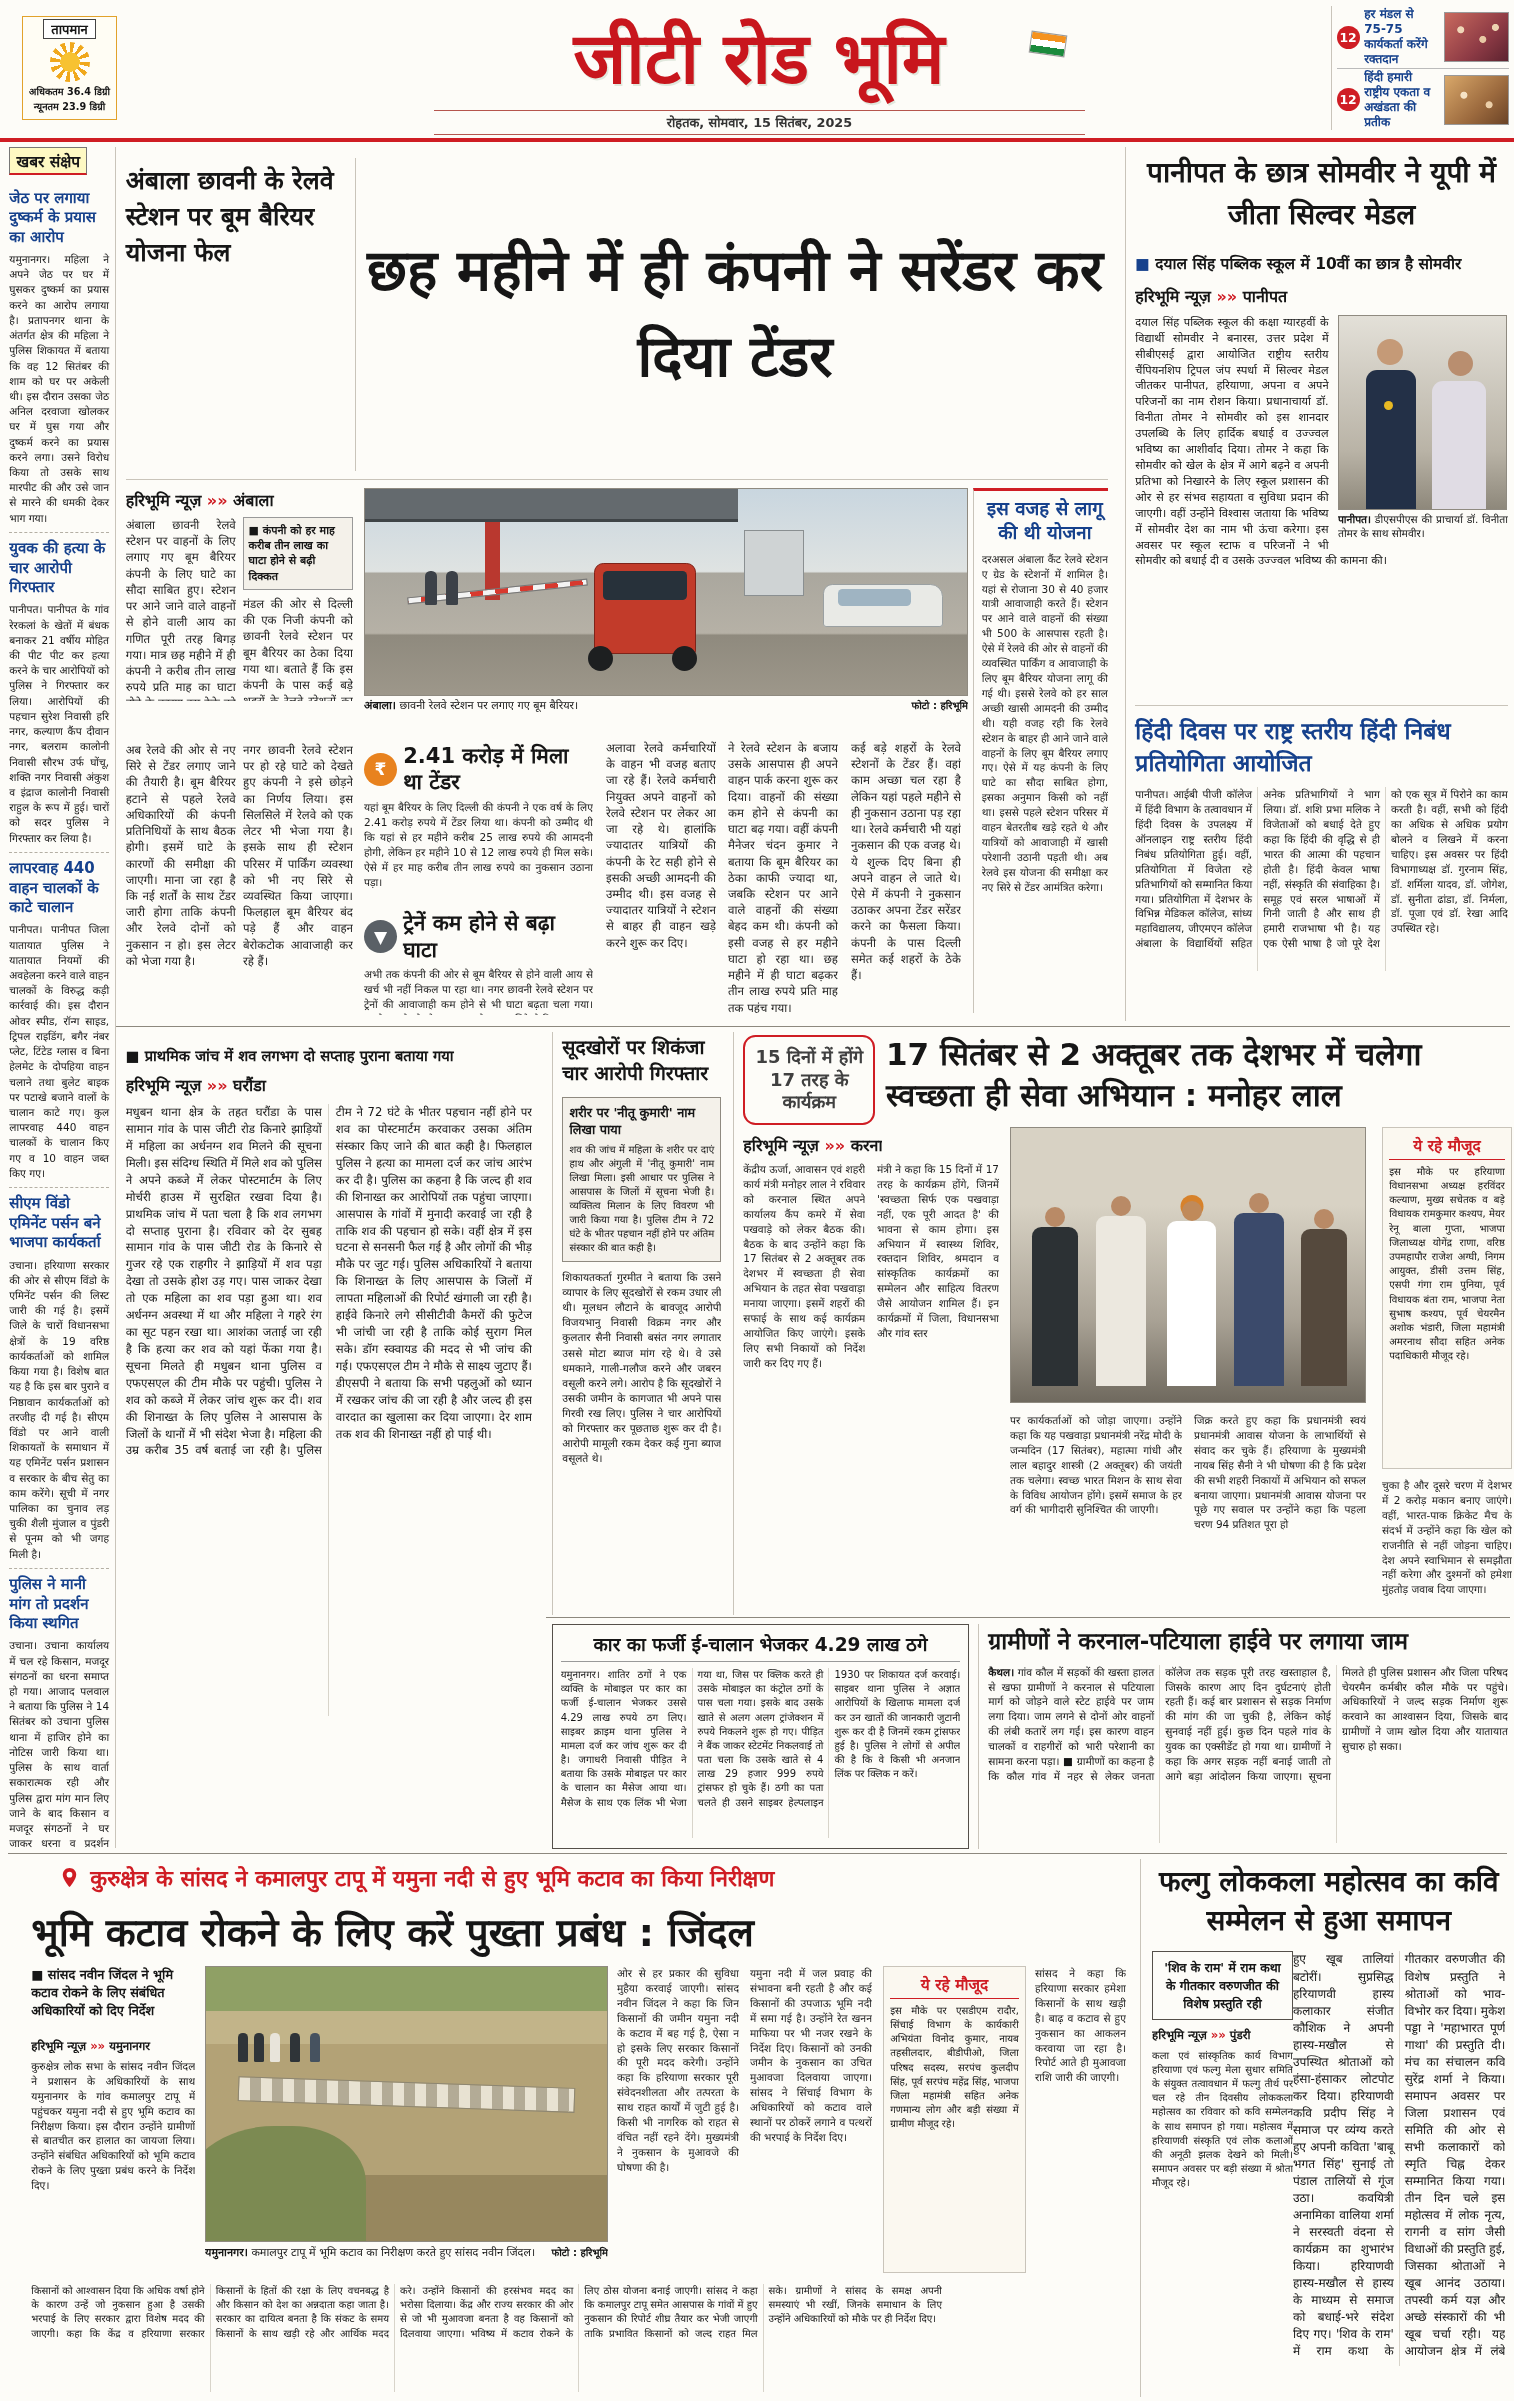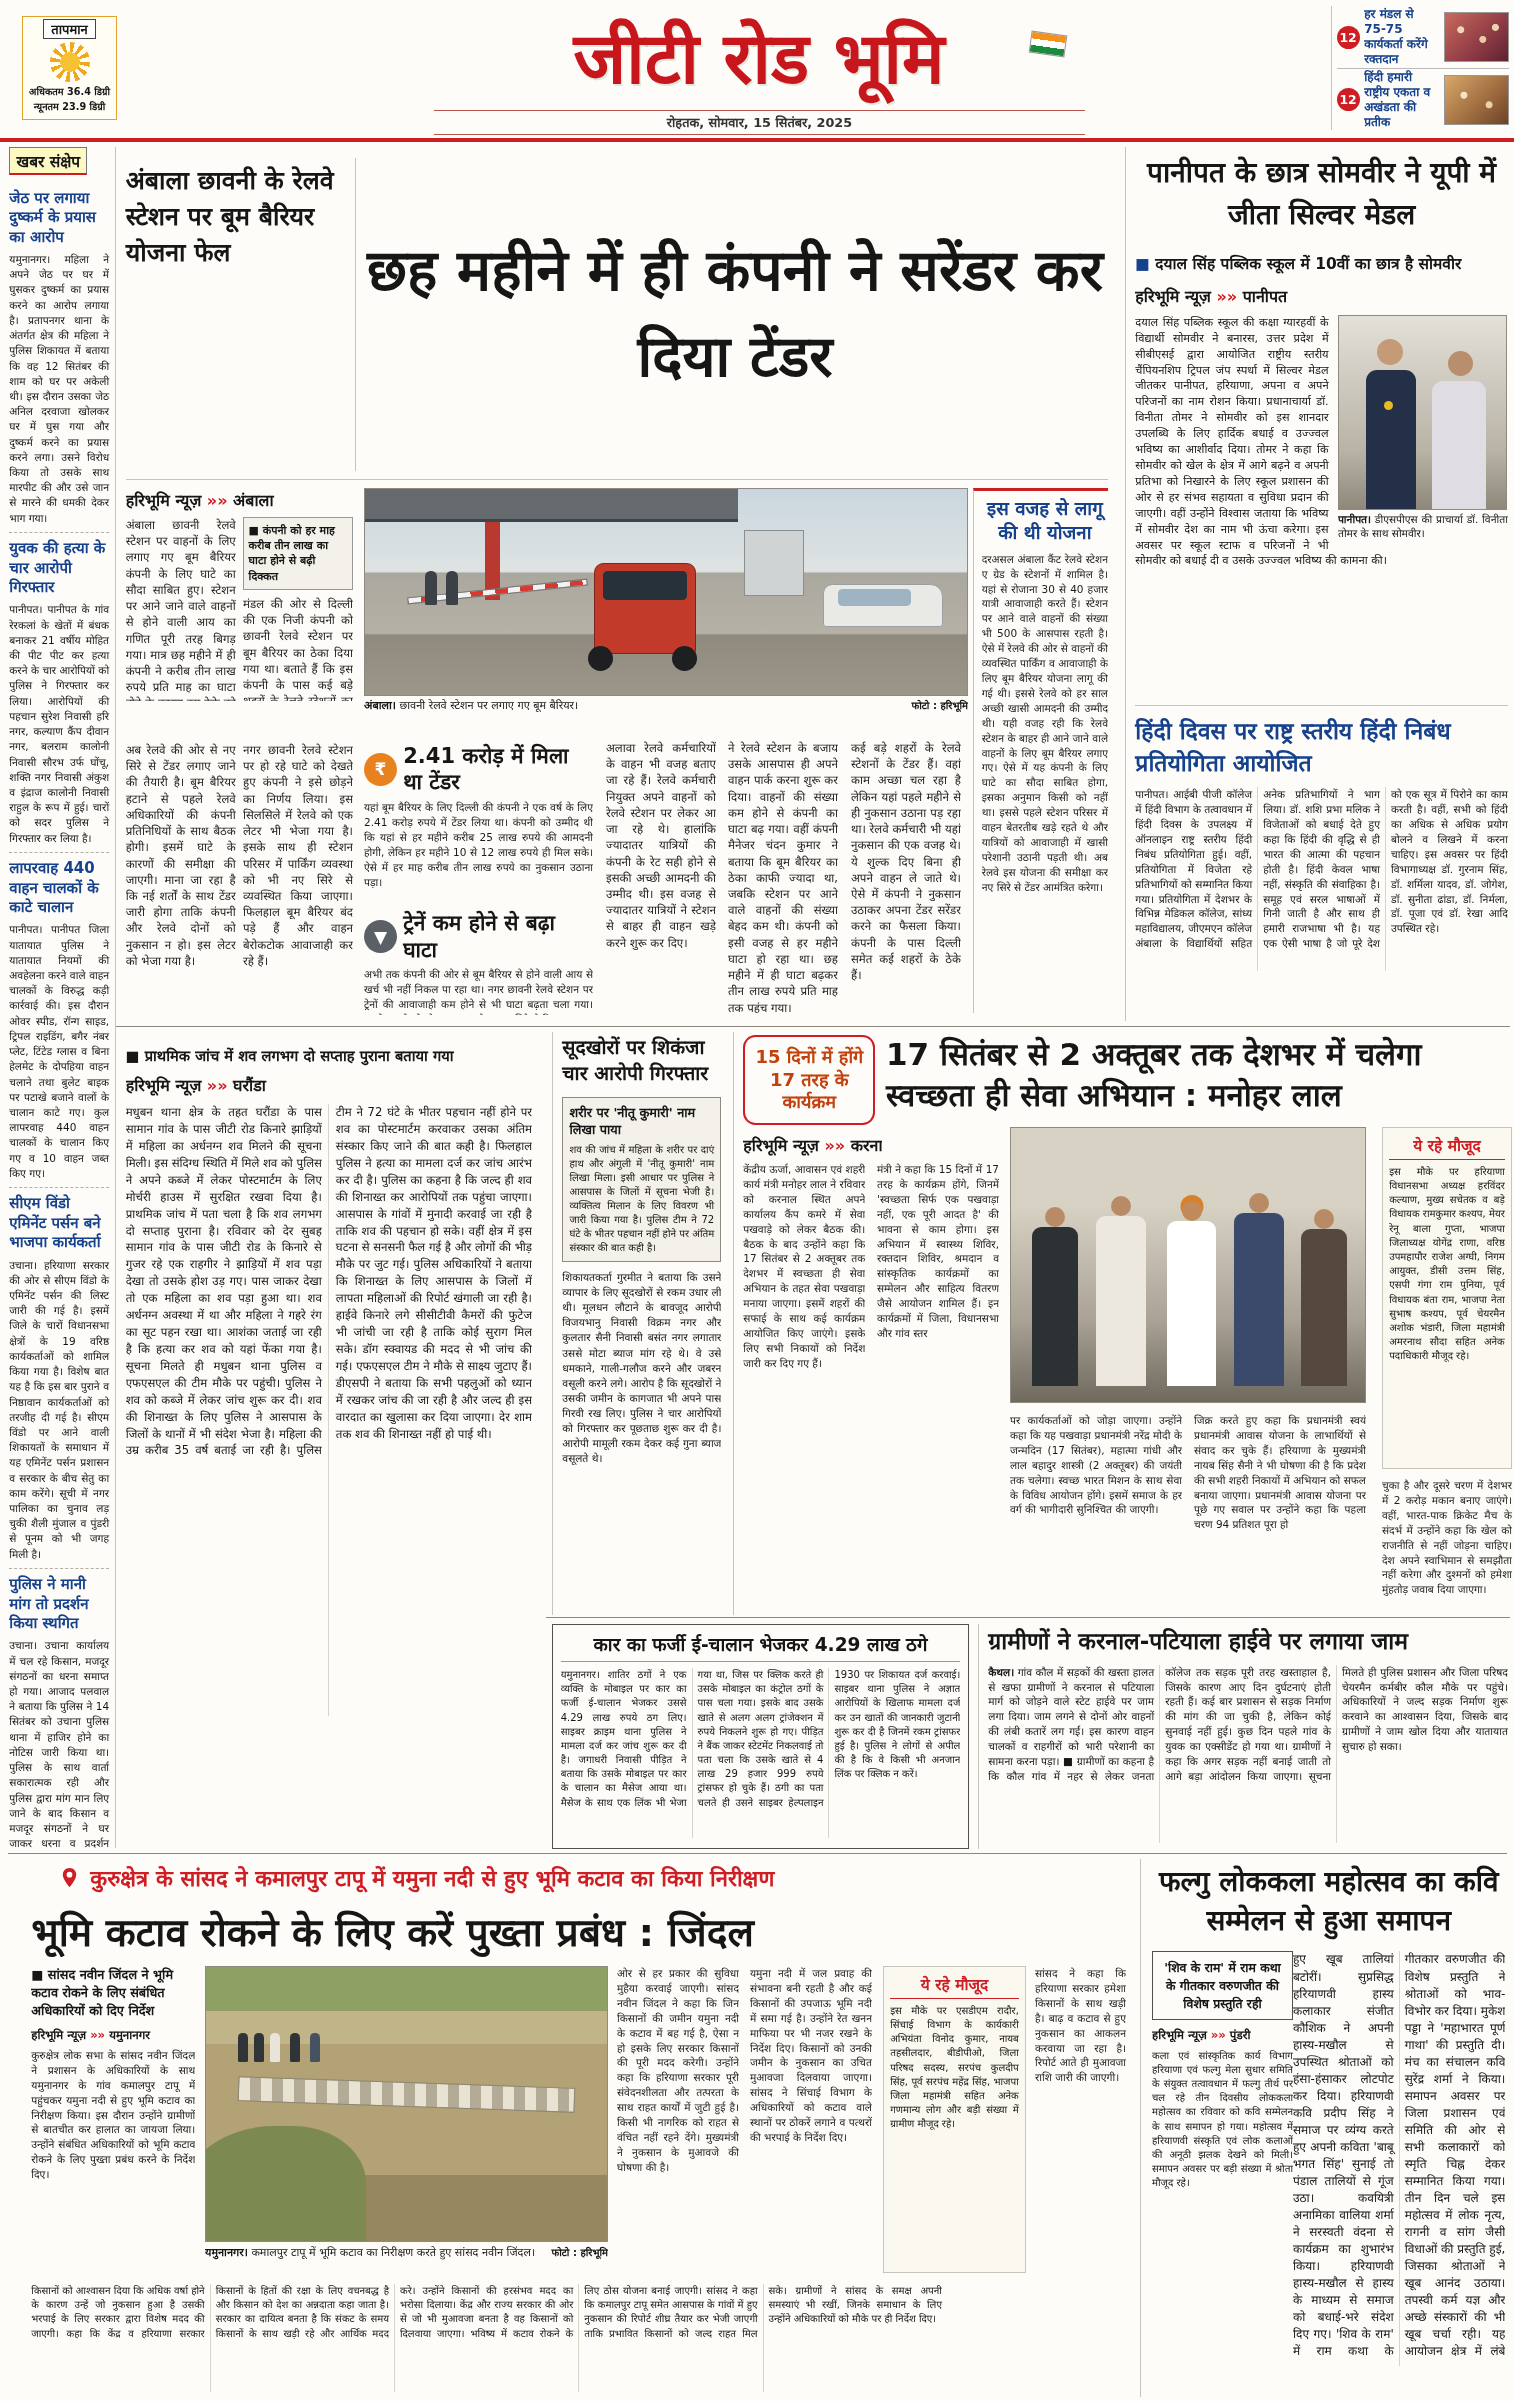--- a/index.html
+++ b/index.html
@@ -96,21 +96,21 @@
 #gharaunda .gsub{font-size:14.7px;font-weight:bold;margin-top:11px;line-height:1.4}
 #gharaunda .byline{margin-top:7.7px}
 #gharaunda .gbody{margin-top:7.7px;height:612px;overflow:hidden;font-size:11.6px;line-height:1.46;text-align:justify;column-count:2;column-gap:14px;column-rule:0.8px solid #d8d4ca}
 #sudkhor{left:552px;top:1032px;width:174px;height:583px;border-left:0.8px solid #c9c4ba;padding:3.1px 4.6px 0 9.3px;overflow:hidden}
 #sudkhor .shead{font-size:19.4px;font-weight:bold;line-height:1.35;text-align:left}
 #sudkhor .sbox{border:0.8px solid #8f8a80;background:#f4f1ea;padding:6.2px;margin-top:9.3px}
 #sudkhor .sboxtitle{font-weight:bold;font-size:12.8px;line-height:1.35;margin-bottom:4.6px}
 #sudkhor .sboxbody{font-size:10px;line-height:1.4;text-align:justify}
 #sudkhor .sbody{margin-top:7.7px;font-size:10.5px;line-height:1.44;text-align:justify;height:325px;overflow:hidden}
 #swachh{left:733px;top:1032px;width:778px;height:583px;border-left:0.8px solid #c9c4ba}
-#swachh .redbox{left:9.3px;top:3.1px;width:132px;height:90px;position:absolute;border:2.3px solid #cf1d24;border-radius:12.4px;color:#c2410c;font-weight:bold;font-size:18px;line-height:1.25;display:flex;align-items:center;justify-content:center;text-align:center;padding:3.1px}
+#swachh .redbox{left:9.3px;top:3.1px;width:132px;height:90px;position:absolute;border:2.3px solid #cf1d24;border-radius:12.4px;color:#404040;font-weight:bold;font-size:18px;line-height:1.25;display:flex;align-items:center;justify-content:center;text-align:center;padding:3.1px}
 #swachh .whead{left:152px;top:1.5px;width:623px;position:absolute;font-size:31px;font-weight:bold;line-height:1.35}
 #swachh .byline{left:9.3px;top:102px;position:absolute;width:139px}
 .wcol{position:absolute;width:122px;height:452px}
 #photo-meeting{left:276px;top:95px;width:356px;height:276px;background:linear-gradient(#d8d2c4 0 28%,#a9a295 70%,#6f695e)}
 .figp{position:absolute;bottom:6%;border-radius:9.3px 9.3px 0 0}
 .figp:before{content:"";position:absolute;top:-20px;left:50%;transform:translateX(-50%);width:20px;height:20px;border-radius:50%;background:#b98a66}
 #photo-meeting .f1{left:6%;width:13%;height:58%;background:#2c3134}
 #photo-meeting .f2{left:24%;width:14%;height:62%;background:#ece8df}
 #photo-meeting .f3{left:44%;width:14%;height:60%;background:#fff}
 #photo-meeting .f3:before{background:#c08a5a;box-shadow:0 -4.6px 0 1.5px #d7822b}
@@ -127,21 +127,21 @@
 #jam{left:978px;top:1624px;width:533px;height:225px;border-left:0.8px solid #c9c4ba;padding:3.1px 3.1px 0 9.3px;overflow:hidden}
 #jam .jhead{font-size:23px;font-weight:bold;line-height:1.3}
 #jam .jbody{margin-top:7.7px;height:178px;overflow:hidden;font-size:10.5px;line-height:1.42;text-align:justify;column-count:3;column-gap:11px;column-rule:0.8px solid #d8d4ca}
 
 #jindal{left:22px;top:1859px;width:1112px;height:538px}
 #jindal .krow{left:36px;top:3.1px;position:absolute;display:flex;align-items:center;gap:9.3px}
 #jindal .ktxt{color:#cf1d24;font-weight:bold;font-size:22px;white-space:nowrap}
 #jindal .jhead2{left:9.3px;top:45px;width:1015px;position:absolute;font-size:39px;font-weight:bold;white-space:nowrap;overflow:hidden}
 #jindal .subcol{left:9.3px;top:107px;width:164px;height:308px;position:absolute;overflow:hidden}
 #jindal .subbul{font-size:12.8px;font-weight:bold;line-height:1.4}
-#jindal .subcol .byline{margin-top:7px;font-size:11.6px}
+#jindal .subcol .byline{margin-top:18px;font-size:11.6px}
 #jindal .subcol .sbody2{margin-top:6.2px;font-size:10.5px;line-height:1.42;text-align:justify}
 #photo-river{left:183px;top:107px;width:403px;height:276px;background:linear-gradient(#8fa065 0 16%,#c2b489 16% 28%,#b3a276 28% 76%,#97875e 76%)}
 #photo-river .bags{left:8%;top:42%;width:84%;height:9%;background:repeating-linear-gradient(90deg,#e8e2d2 0 11px,#b3ab96 11px 22px);transform:rotate(2deg);border:0.8px solid #8d8672}
 #photo-river .bank{left:-6%;top:58%;width:46%;height:52%;background:#7c8a52;border-radius:50% 40% 0 0}
 #photo-river .pr{width:10px;height:29px;background:#2f3438;border-radius:4.6px 4.6px 1.5px 1.5px;top:24%}
 #photo-river .pa{left:8%}
 #photo-river .pb{left:12%}
 #photo-river .pc{left:16%;background:#e8e4da}
 #photo-river .pd{left:21%}
 #photo-river .pe{left:26%;background:#46525f}

